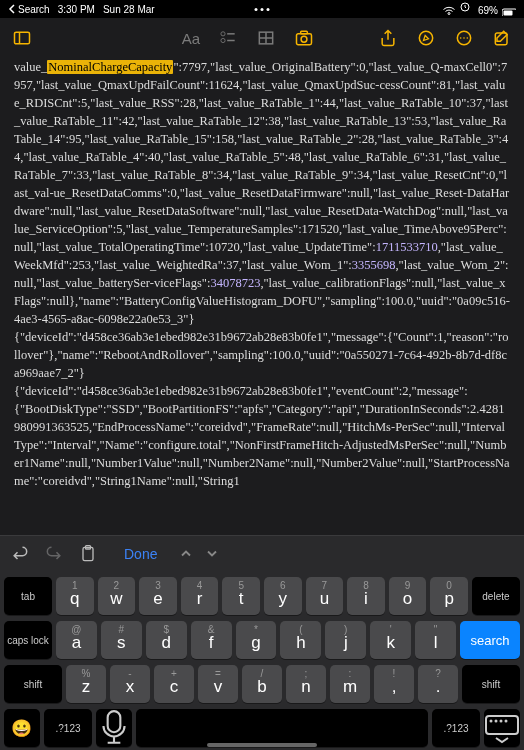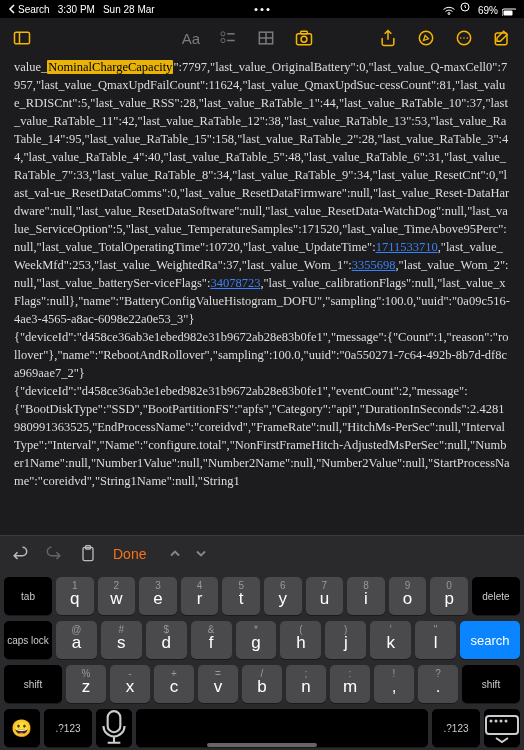--- a/index.html
+++ b/index.html
@@ -10,24 +10,24 @@
 .status-center span{width:3px;height:3px;background:#fff;border-radius:50%}
 .status-right{margin-left:auto;display:flex;align-items:flex-end;gap:4px}
 .back-search{display:flex;align-items:center;gap:2px}
 .nav-bar{height:40px;background:#1c1c1e;display:flex;align-items:center;padding:0 12px;gap:12px}
 .nav-left{display:flex;gap:12px}
 .nav-right{margin-left:auto;display:flex;gap:18px;align-items:center}
 .nav-icon{width:20px;height:20px;color:#f7b500;display:flex;align-items:center;justify-content:center}
 .nav-icon-gray{color:#7a7a7a}
 .content{height:477px;overflow:hidden;padding:0 14px;color:#ddd;font-size:12.5px;line-height:18px;word-break:break-all;font-family:-apple-system}
 .highlight{background:#eab308;color:#000;padding:0 1px;border-radius:1px}
-.link{color:#3b82f6;text-decoration:underline}
+.link{color:#c4b5fd;}
 .kb-toolbar{height:36px;background:#2a2a2c;display:flex;align-items:center;padding:0 10px;gap:14px;border-top:1px solid #3a3a3c}
 .kb-tool{width:20px;height:20px;color:#bbb;display:flex;align-items:center;justify-content:center}
-.kb-done{color:#f97316;font-size:14px;margin-left:1px}
+.kb-done{color:#3b82f6;font-size:14px;margin-left:12px}
 .search-field{flex:1;max-width:180px;background:#1c1c1e;border-radius:8px;height:26px;display:flex;align-items:center;padding:0 8px;gap:5px;margin-left:4px}
 .search-field input{background:none;border:none;color:#fff;font-size:12px;flex:1;outline:none;min-width:0}
 .search-count{color:#888;font-size:11px;white-space:nowrap}
 .search-nav{display:flex;gap:12px;margin-left:8px}
 .chev{color:#888;font-size:14px}
 .keyboard{background:#2a2a2c;padding:6px 4px 4px}
 .kb-row{display:flex;gap:4px;margin-bottom:6px;align-items:stretch}
 .key{background:#4a4a4c;border-radius:5px;height:38px;display:flex;align-items:center;justify-content:center;color:#fff;font-size:17px;position:relative;box-shadow:0 1px 0 rgba(0,0,0,.4)}
 .key-dark{background:#000000}
 .key-blue{background:#0a84ff}

